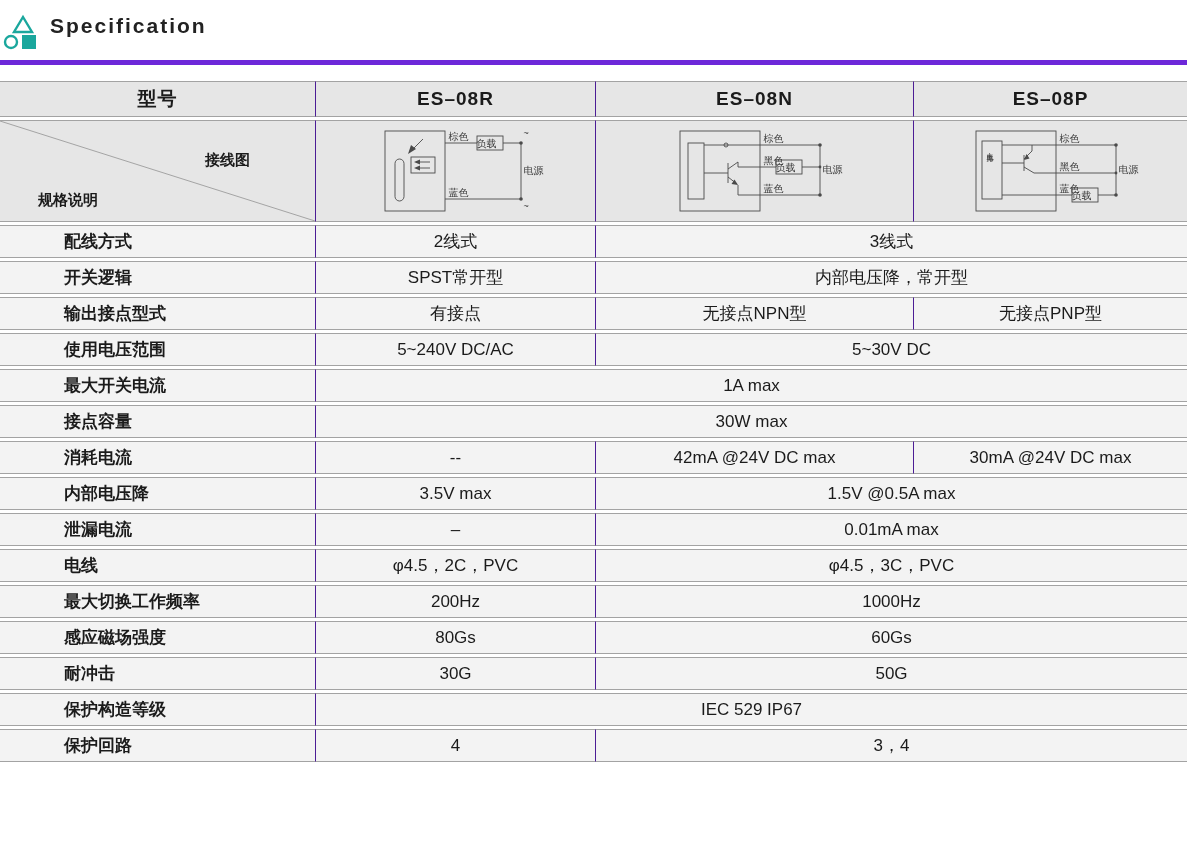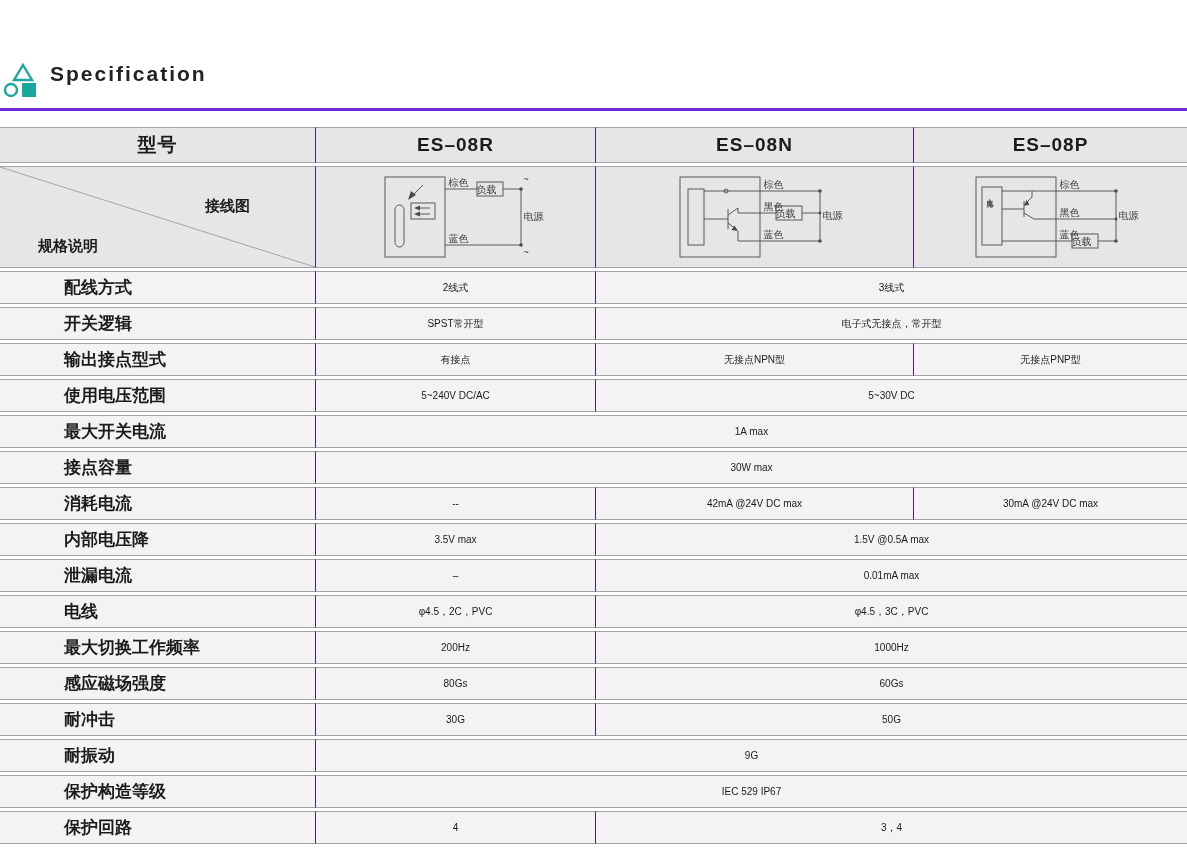--- a/index.html
+++ b/index.html
@@ -2,36 +2,36 @@
 <html><head>
 <meta charset="utf-8">
 <style>
   html,body{margin:0;padding:0;}
   body{
     width:1187px;height:855px;overflow:hidden;background:#ffffff;
     font-family:"Liberation Sans","DejaVu Sans",sans-serif;color:#1b1b1b;
     -webkit-font-smoothing:antialiased;
   }
   
-  .page-header{position:relative;height:60px;border-bottom:3px solid #6d28d9;margin-top:48px;}
+  .page-header{position:relative;height:60px;border-bottom:5px solid #6d28d9;}
   .hdr-icon{position:absolute;left:2px;top:12px;}
   .page-title{position:absolute;left:50px;top:14px;font-size:21px;font-weight:bold;
     letter-spacing:2px;color:#222;}
   
   table.spec{margin-top:13px;border-collapse:separate;border-spacing:0 3px;
     width:1187px;table-layout:fixed;}
   th,td{box-sizing:border-box;padding:4px;
     border-top:1px solid #a3a3a3;border-bottom:1px solid #a3a3a3;}
   .vline{border-left:1px solid #4c1d95;}
   thead th{background:#e6e6e6;height:30px;font-size:19px;font-weight:bold;
     letter-spacing:1px;text-align:center;}
   tr.diag-row td{background:#e6e6e6;height:102px;vertical-align:middle;}
   tr.spec-row td{background:#f3f3f3;height:32px;}
   td.lbl{font-size:17px;font-weight:bold;text-align:left;padding-left:64px;}
-  td.val{font-size:10px;font-weight:500;text-align:center;}
+  td.val{font-size:17px;font-weight:500;text-align:center;}
   
   .diag-head{position:relative;}
   .diag-head svg{position:absolute;left:0;top:0;width:100%;height:100%;}
   .diag-head .lbl-top{position:absolute;left:205px;top:30px;font-size:15px;font-weight:bold;}
   .diag-head .lbl-bottom{position:absolute;left:38px;top:70px;font-size:15px;font-weight:bold;}
   
   .dg{position:relative;width:170px;height:88px;margin:0 auto;}
   .dg svg{position:absolute;left:0;top:0;}
   .dg svg *{stroke:#4a4a4a;stroke-width:0.9;fill:none;}
   .dg svg .fil{fill:#4a4a4a;stroke:none;}
@@ -170,21 +170,21 @@
     </tr>
 
     <tr class="spec-row">
       <td class="lbl">配线方式</td>
       <td class="val vline">2线式</td>
       <td class="val vline" colspan="2">3线式</td>
     </tr>
     <tr class="spec-row">
       <td class="lbl">开关逻辑</td>
       <td class="val vline">SPST常开型</td>
-      <td class="val vline" colspan="2">电子式无接点，常开型</td>
+      <td class="val vline" colspan="2">内部电压降，常开型</td>
     </tr>
     <tr class="spec-row">
       <td class="lbl">输出接点型式</td>
       <td class="val vline">有接点</td>
       <td class="val vline">无接点NPN型</td>
       <td class="val vline">无接点PNP型</td>
     </tr>
     <tr class="spec-row">
       <td class="lbl">使用电压范围</td>
       <td class="val vline">5~240V DC/AC</td>
@@ -228,24 +228,20 @@
       <td class="lbl">感应磁场强度</td>
       <td class="val vline">80Gs</td>
       <td class="val vline" colspan="2">60Gs</td>
     </tr>
     <tr class="spec-row">
       <td class="lbl">耐冲击</td>
       <td class="val vline">30G</td>
       <td class="val vline" colspan="2">50G</td>
     </tr>
     <tr class="spec-row">
-      <td class="lbl">耐振动</td>
-      <td class="val vline" colspan="3">9G</td>
-    </tr>
-    <tr class="spec-row">
       <td class="lbl">保护构造等级</td>
       <td class="val vline" colspan="3">IEC 529 IP67</td>
     </tr>
     <tr class="spec-row">
       <td class="lbl">保护回路</td>
       <td class="val vline">4</td>
       <td class="val vline" colspan="2">3，4</td>
     </tr>
   </tbody>
 </table>

